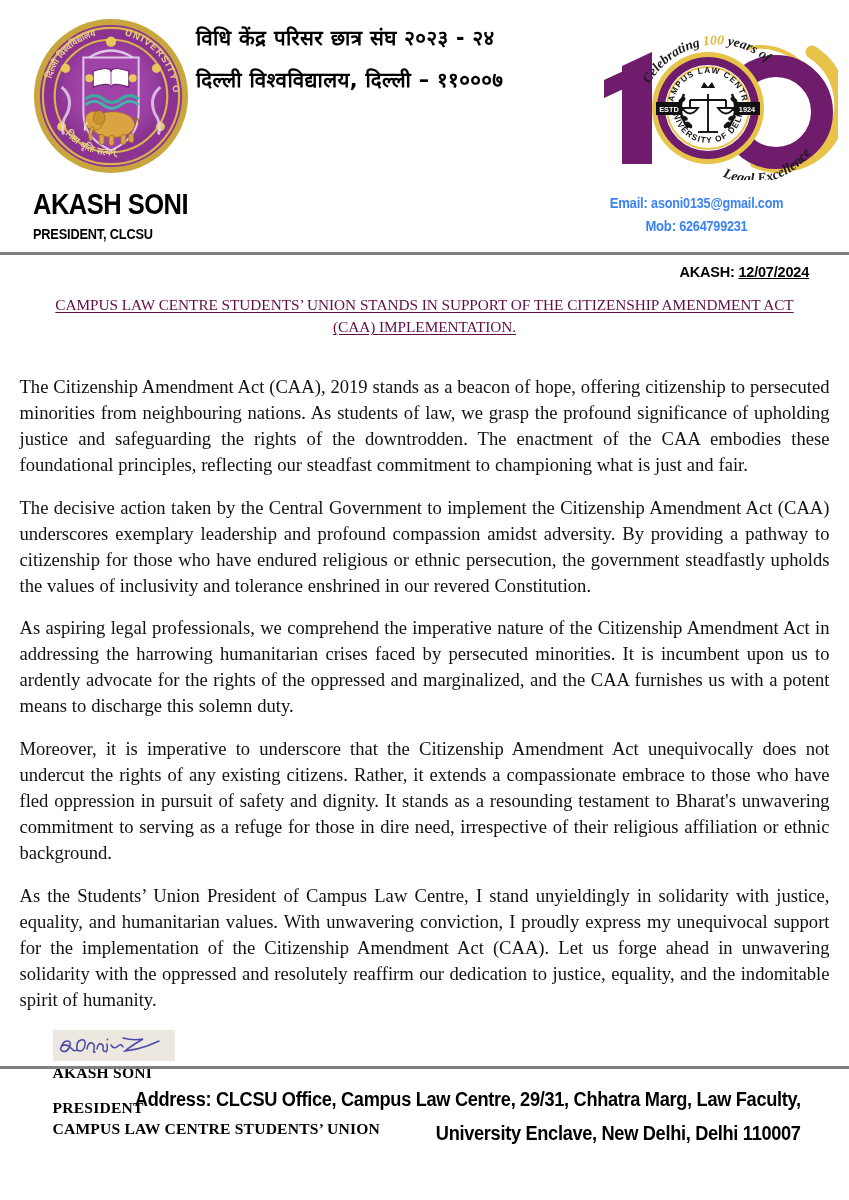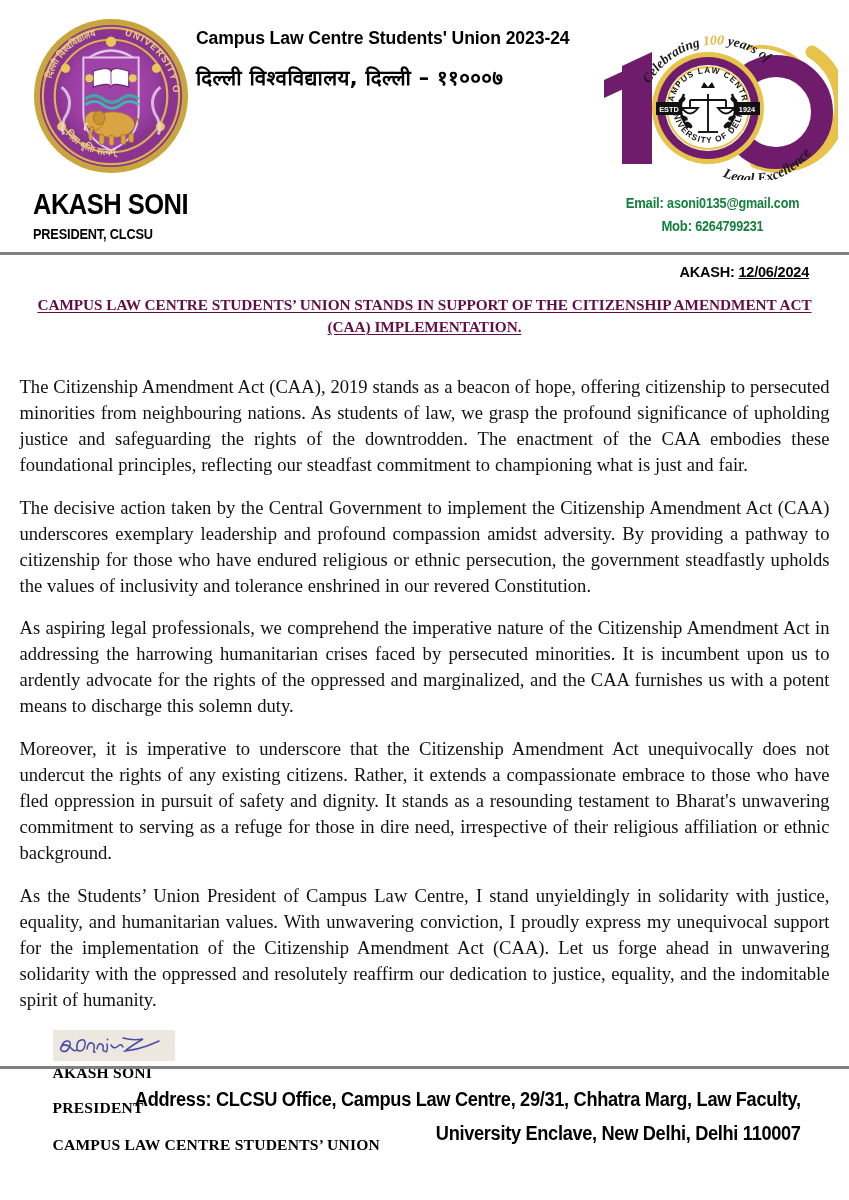--- a/index.html
+++ b/index.html
@@ -86,26 +86,26 @@
     font-family: "Liberation Sans", sans-serif;
     font-weight: bold;
     font-size: 14.5px;
     letter-spacing: -0.2px;
     transform: scaleX(0.88);
     transform-origin: left center;
     color: #000;
   }
   .contact-box {
     position: absolute;
-    right: 40px;
+    right: 56px;
     top: 10px;
     text-align: center;
     font-family: "Liberation Sans", sans-serif;
     font-weight: bold;
-    color: #15803d;
+    color: #3b82f6;
   }
   .contact-line {
     font-size: 14px;
     line-height: 1.62;
     letter-spacing: -0.2px;
     transform: scaleX(0.9);
     transform-origin: center;
     white-space: nowrap;
   }
   .contact-line .lbl { font-size: 14.5px; }
@@ -128,21 +128,21 @@
     color: #000;
   }
   .date-row .date-val { text-decoration: underline; }
 
   
   .doc-title {
     margin: 14px auto 0 auto;
     width: 805px;
     text-align: center;
     font-family: "Liberation Serif", serif;
-    font-weight: bold;
+    font-weight: normal;
     font-size: 15.3px;
     line-height: 1.47;
     letter-spacing: -0.05px;
     color: #620E46;
   }
   .doc-title span {
     text-decoration: underline;
     text-underline-offset: 2px;
   }
 
@@ -274,21 +274,21 @@
         <rect x="68" y="120" width="5" height="10" rx="2"></rect>
         <rect x="78" y="121" width="5" height="10" rx="2"></rect>
         <rect x="90" y="120" width="5" height="10" rx="2"></rect>
         <rect x="98" y="119" width="5" height="9" rx="2"></rect>
         <path d="M103 104 q6 -2 5 6" fill="none" stroke="#9A6D1E" stroke-width="1.6"></path>
       </g>
     </svg>
   </div>
 
   <div class="header-text">
-    <div class="hdr-en">Campus Law Centre Students' Union 2023-24</div>
+    <div class="hdr-hi">विधि  केंद्र  परिसर छात्र  संघ २०२३ - २४</div>
     <div class="hdr-block-2">
       <div class="hdr-hi">दिल्ली  विश्वविद्यालय, दिल्ली  – ११०००७</div>
     </div>
   </div>
 
   <div class="logo-right">
     <svg viewBox="0 0 238 172" width="238" height="172" aria-hidden="true">
 
       <path d="M150 38 a60 60 0 1 1 -8 116 a58 58 0 1 0 6 -112 Z" fill="#E8C34A"></path>
       <path d="M212 44 a62 62 0 0 1 -56 110" fill="none" stroke="#E8C34A" stroke-width="13" stroke-linecap="round"></path>
@@ -367,21 +367,21 @@
       <span class="lbl">Mob:</span>
       <span class="val">6264799231</span>
     </div>
   </div>
 </div>
 
 <div class="rule"></div>
 
 <div class="date-row">
   <span>AKASH:</span>
-  <span class="date-val">12/06/2024</span>
+  <span class="date-val">12/07/2024</span>
 </div>
 
 <div class="doc-title">
   <span>CAMPUS LAW CENTRE STUDENTS’ UNION STANDS IN SUPPORT OF THE CITIZENSHIP AMENDMENT ACT</span><br>
   <span>(CAA) IMPLEMENTATION.</span>
 </div>
 
 <div class="body-wrap">
   <p class="para">The Citizenship Amendment Act (CAA), 2019 stands as a beacon of hope, offering citizenship to persecuted minorities from neighbouring nations. As students of law, we grasp the profound significance of upholding justice and safeguarding the rights of the downtrodden. The enactment of the CAA embodies these foundational principles, reflecting our steadfast commitment to championing what is just and fair.</p>
   <p class="para">The decisive action taken by the Central Government to implement the Citizenship Amendment Act (CAA) underscores exemplary leadership and profound compassion amidst adversity. By providing a pathway to citizenship for those who have endured religious or ethnic persecution, the government steadfastly upholds the values of inclusivity and tolerance enshrined in our revered Constitution.</p>
@@ -399,21 +399,21 @@
           <path d="M44 19 q1 -6 4 -5 q3 1 2 5 q0 3 2 2"></path>
           <path d="M54 14 q1 6 -1 8"></path>
           <circle cx="54.5" cy="9.5" r="0.9" fill="#4A4AA8" stroke="none"></circle>
           <path d="M58 15 q3 5 7 1 q3 -3 5 1"></path>
           <path d="M70 8 q10 3 20 1 q-12 7 -18 12 q11 -1 22 -5 q5 -2 12 -5"></path>
         </g>
       </svg>
     </div>
     <div class="sig-name">AKASH SONI</div>
     <div class="sig-name" style="margin-top:15px">PRESIDENT</div>
-    <div class="sig-name" style="margin-top:16px">CAMPUS LAW CENTRE STUDENTS’ UNION</div>
+    <div class="sig-name" style="margin-top:0">CAMPUS LAW CENTRE STUDENTS’ UNION</div>
   </div>
 </div>
 
 <div class="footer">
   <div class="footer-rule"></div>
   <div class="footer-text">
     <div>Address: CLCSU Office, Campus Law Centre, 29/31, Chhatra Marg, Law Faculty,</div>
     <div>University Enclave, New Delhi, Delhi 110007</div>
   </div>
 </div>

